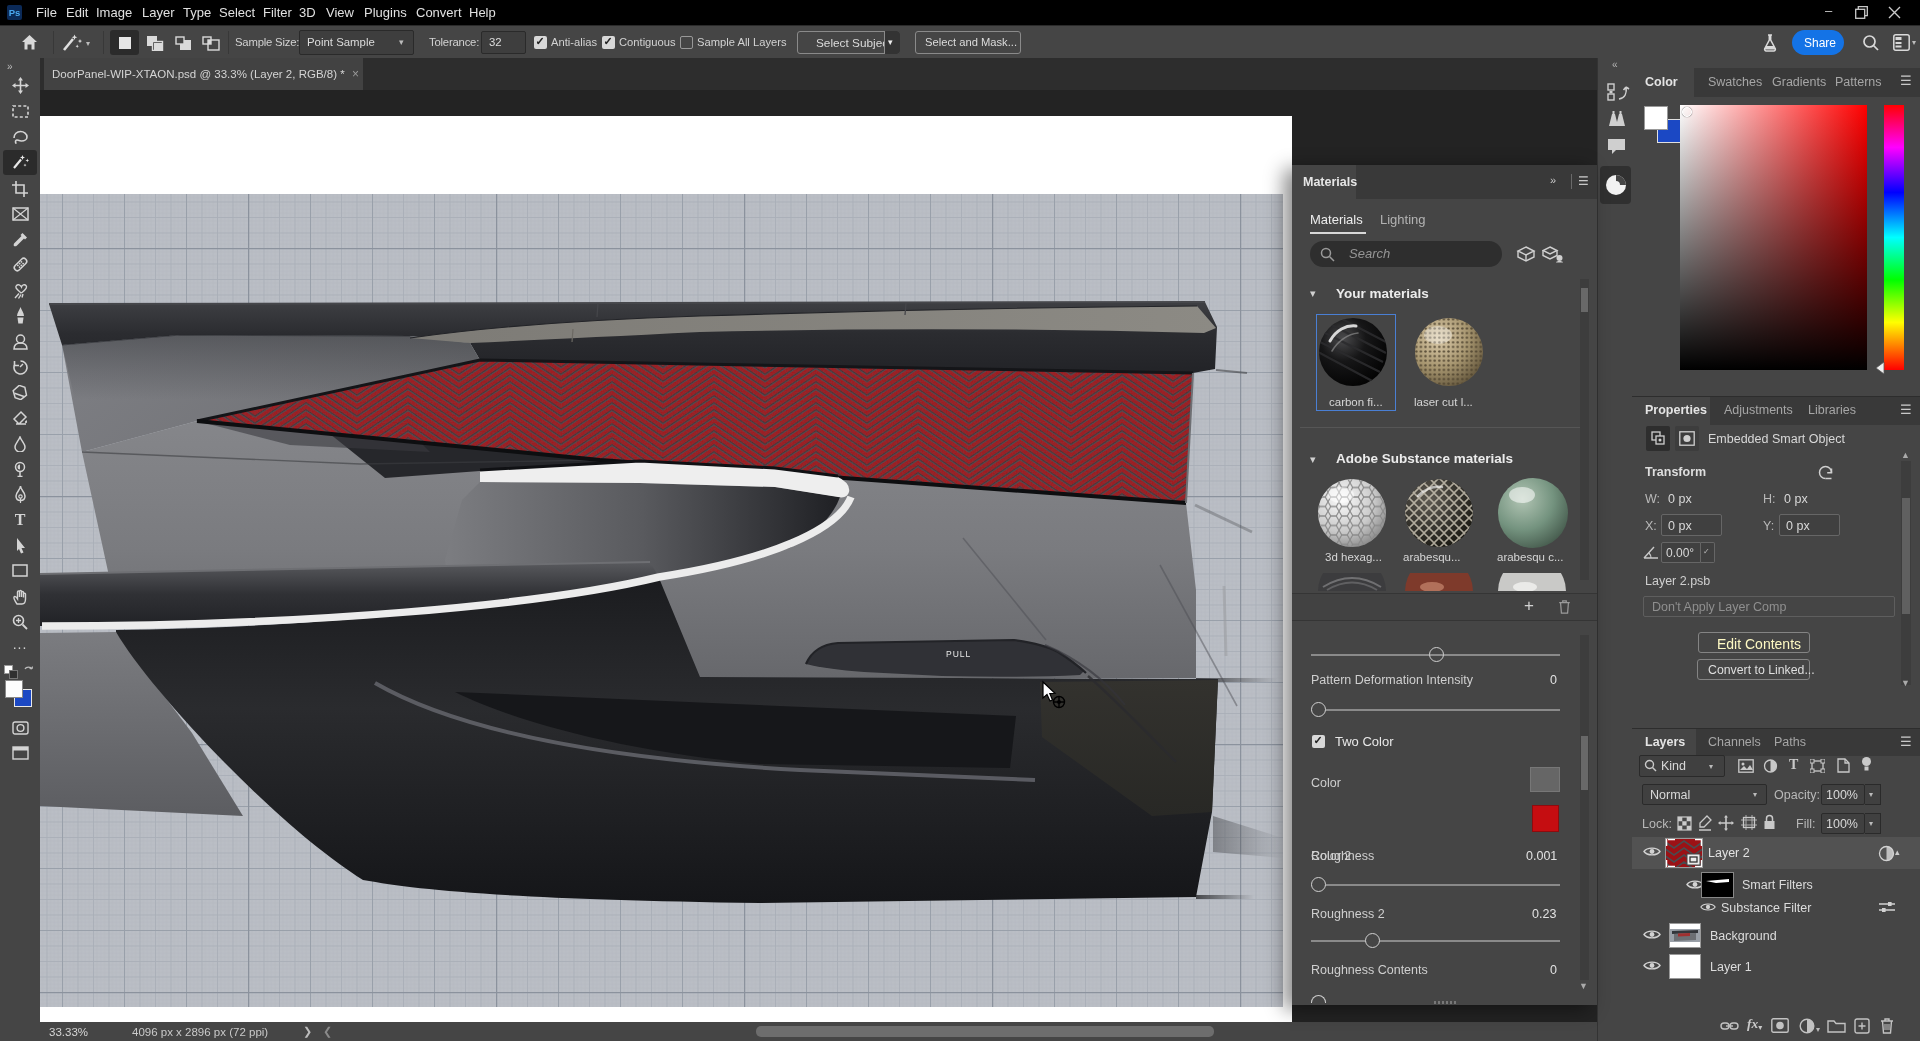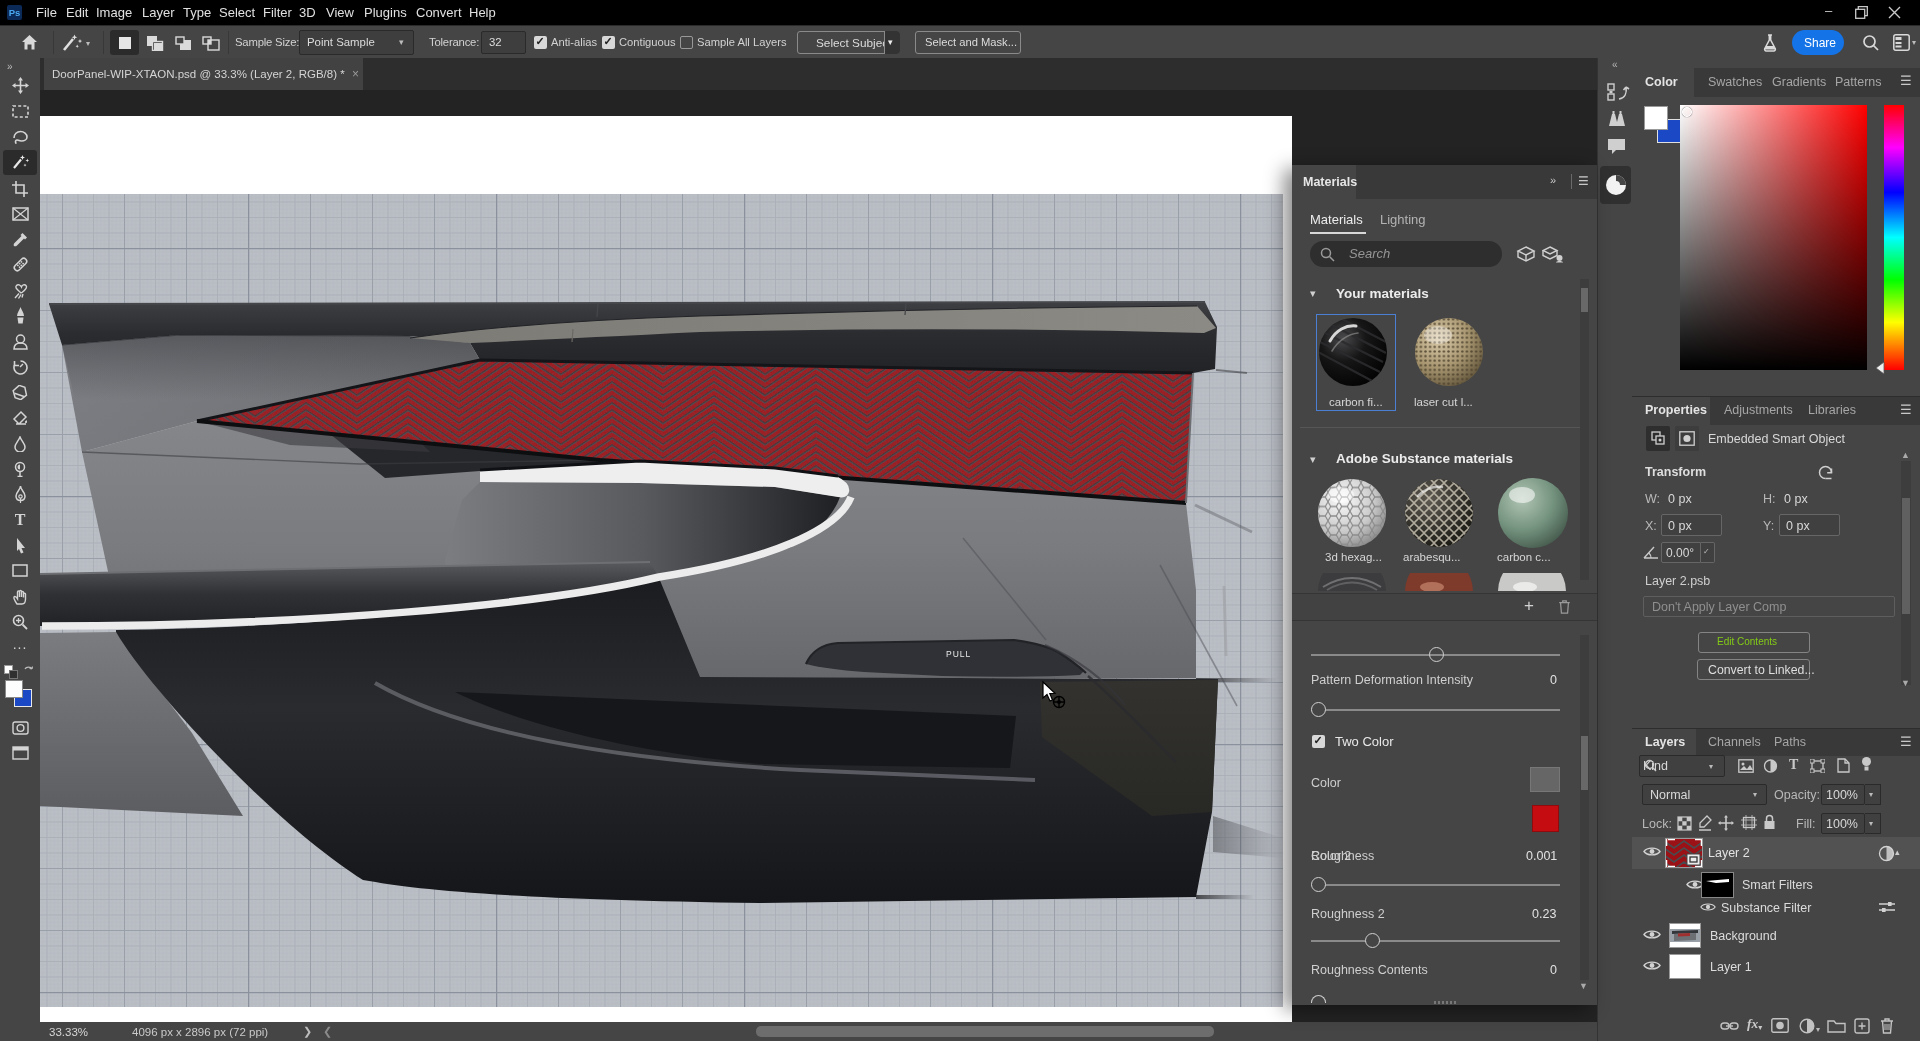--- a/index.html
+++ b/index.html
@@ -563,41 +563,41 @@
       <path d="M8,12 a7,7 0 0 0 -2,-5" fill="none" stroke="#c9c9c9" stroke-width="1.2"></path>
     </svg>
   <div class="abs" style="left:29px;top:484px;width:40px;height:21px;background:#404040;border:1px solid #666;border-radius:2px 0 0 2px"></div>
   <div class="txt" style="left:34px;top:488px;font-size:12px;color:#d8d8d8">0.00°</div>
   <div class="abs" style="left:69px;top:484px;width:14px;height:21px;background:#404040;border:1px solid #666;border-left:none;border-radius:0 2px 2px 0"></div>
   <div class="txt" style="left:71px;top:489px;font-size:8px;color:#bbb">✓</div>
   <div class="txt" style="left:13px;top:516px;font-size:12.5px;color:#cfcfcf">Layer 2.psb</div>
   <div class="abs" style="left:11px;top:538px;width:252px;height:21px;border:1px solid #5e5e5e;border-radius:2px"></div>
   <div class="txt" style="left:20px;top:542px;font-size:12.5px;color:#8f8f8f">Don't Apply Layer Comp</div>
   <div class="abs" style="left:66px;top:574px;width:112px;height:21px;border:1px solid #848484;border-radius:3px"></div>
-  <div class="txt" style="left:85px;top:578px;font-size:10px;color:#84cc16">Edit Contents</div>
+  <div class="txt" style="left:85px;top:578px;font-size:14px;color:#fef9c3">Edit Contents</div>
   <div class="abs" style="left:65px;top:601px;width:113px;height:21px;border:1px solid #848484;border-radius:3px"></div>
   <div class="txt" style="left:76px;top:605px;font-size:12.3px;color:#dedede">Convert to Linked...</div>
   <div class="abs" style="left:269px;top:403px;width:10px;height:224px;background:#3d3d3d"></div>
   <div class="abs" style="left:270px;top:440px;width:8px;height:116px;background:#606060"></div>
   <div class="txt" style="left:269px;top:392px;font-size:9px;color:#aaa">▲</div>
   <div class="txt" style="left:269px;top:620px;font-size:9px;color:#aaa">▼</div>
   
   <div class="abs" style="left:0;top:670px;width:288px;height:313px;background:#454545;border-top:1px solid #2d2d2d"></div>
   <div class="abs" style="left:0;top:671px;width:288px;height:27px;background:#393939"></div>
   <div class="abs" style="left:0;top:671px;width:64px;height:27px;background:#454545"></div>
   <div class="txt" style="left:13px;top:677px;font-size:12.5px;font-weight:bold;color:#e4e4e4">Layers</div>
   <div class="txt" style="left:76px;top:677px;font-size:12.5px;color:#a6a6a6">Channels</div>
   <div class="txt" style="left:142px;top:677px;font-size:12.5px;color:#a6a6a6">Paths</div>
   <div class="txt" style="left:268px;top:676px;font-size:13px;color:#c9c9c9">☰</div>
   <div class="abs" style="left:7px;top:697px;width:86px;height:22px;background:#404040;border:1px solid #2a2a2a;border-radius:2px"></div>
   <svg class="abs" style="left:12px;top:701px" width="13" height="13" viewBox="0 0 13 13">
       <circle cx="5.5" cy="5.5" r="4" fill="none" stroke="#c9c9c9" stroke-width="1.4"></circle>
       <path d="M8.5,8.5 L12,12" stroke="#c9c9c9" stroke-width="1.4"></path>
     </svg>
-  <div class="txt" style="left:11px;top:701px;font-size:12.5px;color:#d8d8d8">Kind</div>
+  <div class="txt" style="left:29px;top:701px;font-size:12.5px;color:#d8d8d8">Kind</div>
   <div class="txt" style="left:77px;top:704px;font-size:8px;color:#bbb">▾</div>
   <svg class="abs" style="left:106px;top:701px" width="16" height="14" viewBox="0 0 16 14">
       <rect x="0.8" y="0.8" width="14.4" height="12.4" fill="none" stroke="#c9c9c9" stroke-width="1.3"></rect>
       <circle cx="5" cy="5" r="1.5" fill="#c9c9c9"></circle>
       <path d="M2,11 L6,7 L9,10 L12,6 L15,11 Z" fill="#c9c9c9"></path>
     </svg>
   <svg class="abs" style="left:131px;top:701px" width="15" height="14" viewBox="0 0 15 14">
       <circle cx="7.5" cy="7" r="6" fill="none" stroke="#c9c9c9" stroke-width="1.3"></circle>
       <path d="M7.5,1 a6,6 0 0 1 0,12 Z" fill="#c9c9c9"></path>
     </svg>
@@ -851,21 +851,21 @@
     <defs>
         <radialGradient id="brsh" cx="0.35" cy="0.3" r="0.8">
           <stop offset="0" stop-color="#b2c5b4"></stop>
           <stop offset="0.55" stop-color="#74937f"></stop>
           <stop offset="1" stop-color="#415548"></stop>
         </radialGradient>
       </defs>
     <circle cx="36" cy="36" r="35" fill="url(#brsh)"></circle>
     <ellipse cx="25" cy="18" rx="13" ry="8" fill="#fff" opacity="0.55"></ellipse>
   </svg>
-  <div class="txt" style="left:205px;top:386px;font-size:11.5px;color:#d6d6d6">carbon c...</div>
+  <div class="txt" style="left:205px;top:386px;font-size:11.5px;color:#d6d6d6">arabesqu c...</div>
 
   <svg class="abs" style="left:25px;top:408px" width="70" height="18" viewBox="0 0 70 18">
       <path d="M1,18 a34,34 0 0 1 68,0 Z" fill="#3c3c3e"></path>
       <path d="M6,14 Q35,-4 64,14" fill="none" stroke="#707072" stroke-width="2"></path>
       <path d="M10,17 Q35,2 60,17" fill="none" stroke="#606062" stroke-width="2"></path>
     </svg>
   <svg class="abs" style="left:112px;top:408px" width="70" height="18" viewBox="0 0 70 18">
       <path d="M1,18 a34,34 0 0 1 68,0 Z" fill="#7e3a2b"></path>
       <ellipse cx="28" cy="14" rx="12" ry="5" fill="#c8876f" opacity="0.7"></ellipse>
     </svg>

